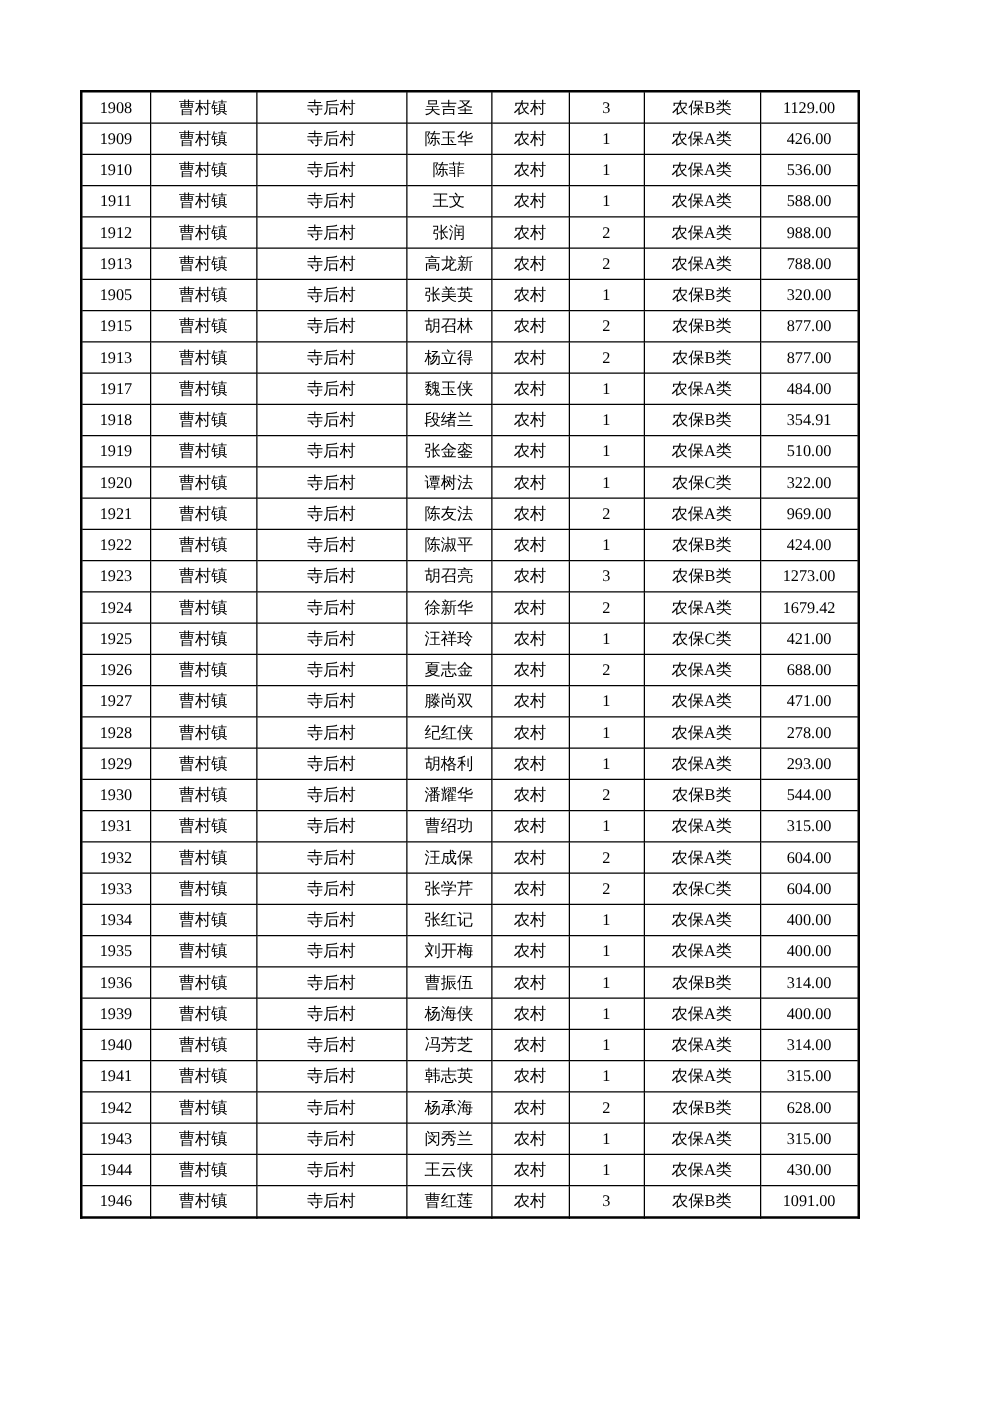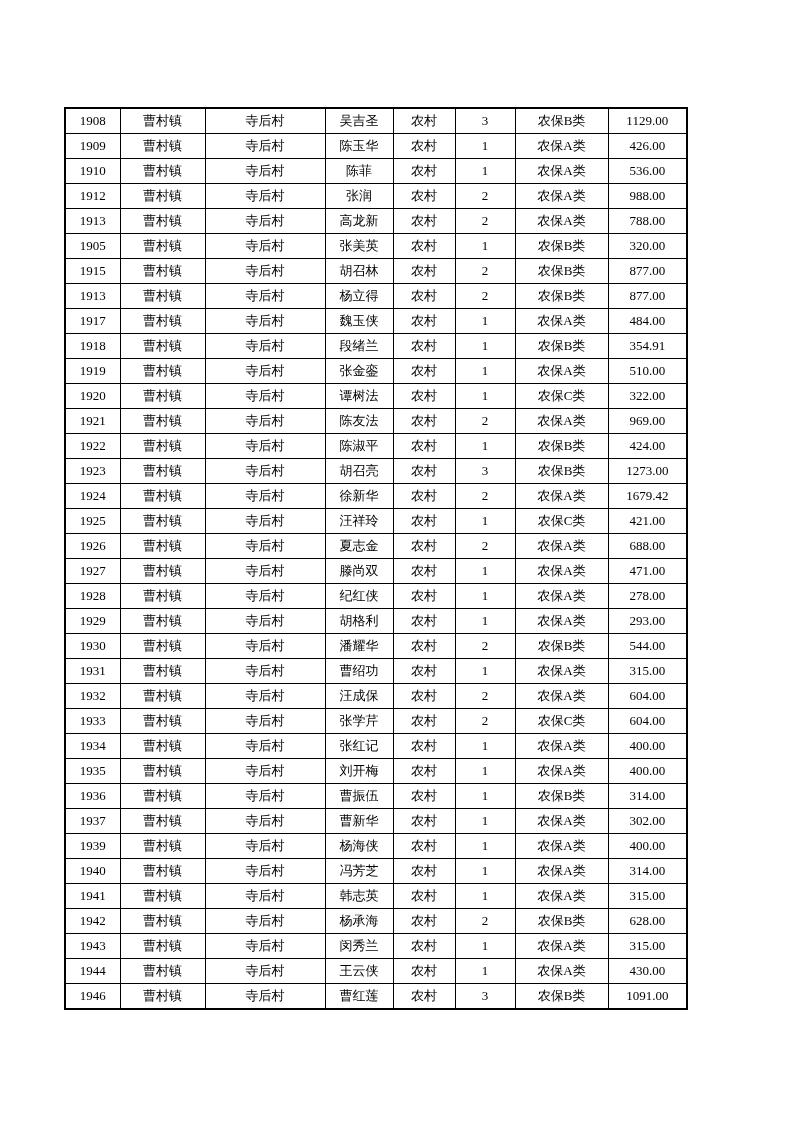--- a/index.html
+++ b/index.html
@@ -14,21 +14,20 @@
     font-family: "Liberation Serif", "DejaVu Serif", serif;
   }
   table.roster {
     position: absolute;
     left: 64px;
     top: 72px;
     width: 622px;
     border-collapse: collapse;
     table-layout: fixed;
     border: 2px solid #000000;
-    margin-top: 35px;
   }
   table.roster td {
     border: 1px solid #000000;
     height: 24px;
     padding: 0 2px;
     text-align: center;
     vertical-align: middle;
     font-size: 13px;
     line-height: 24px;
     color: #000000;
@@ -85,20 +84,30 @@
           <td>1910</td>
           <td>曹村镇</td>
           <td>寺后村</td>
           <td>陈菲</td>
           <td>农村</td>
           <td>1</td>
           <td>农保A类</td>
           <td>536.00</td>
         </tr>
         <tr>
+          <td>1911</td>
+          <td>曹村镇</td>
+          <td>寺后村</td>
+          <td>王文</td>
+          <td>农村</td>
+          <td>1</td>
+          <td>农保A类</td>
+          <td>588.00</td>
+        </tr>
+        <tr>
           <td>1912</td>
           <td>曹村镇</td>
           <td>寺后村</td>
           <td>张润</td>
           <td>农村</td>
           <td>2</td>
           <td>农保A类</td>
           <td>988.00</td>
         </tr>
         <tr>
@@ -333,30 +342,20 @@
         </tr>
         <tr>
           <td>1936</td>
           <td>曹村镇</td>
           <td>寺后村</td>
           <td>曹振伍</td>
           <td>农村</td>
           <td>1</td>
           <td>农保B类</td>
           <td>314.00</td>
-        </tr>
-        <tr>
-          <td>1937</td>
-          <td>曹村镇</td>
-          <td>寺后村</td>
-          <td>曹新华</td>
-          <td>农村</td>
-          <td>1</td>
-          <td>农保A类</td>
-          <td>302.00</td>
         </tr>
         <tr>
           <td>1939</td>
           <td>曹村镇</td>
           <td>寺后村</td>
           <td>杨海侠</td>
           <td>农村</td>
           <td>1</td>
           <td>农保A类</td>
           <td>400.00</td>

